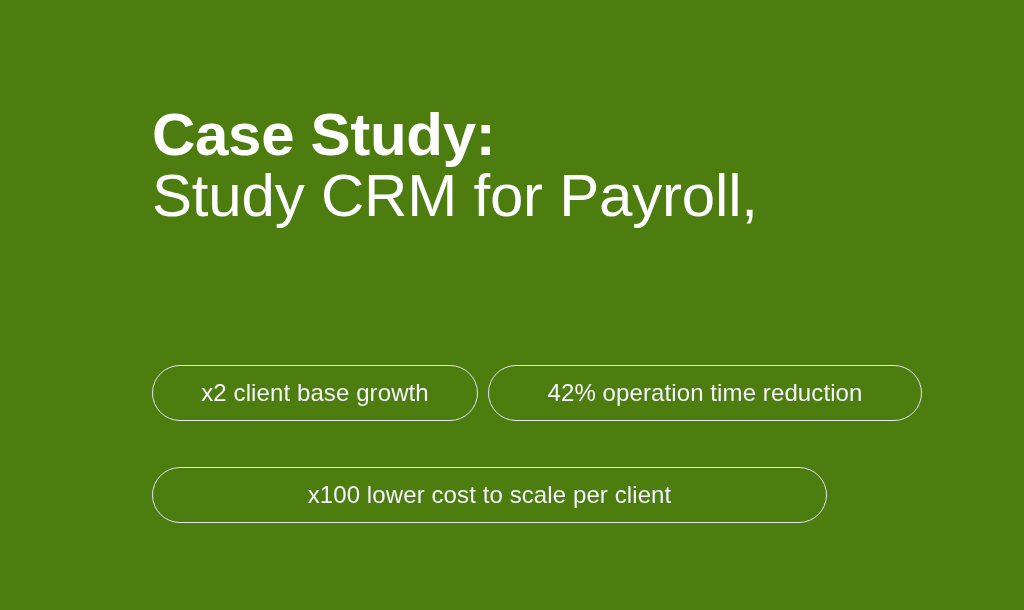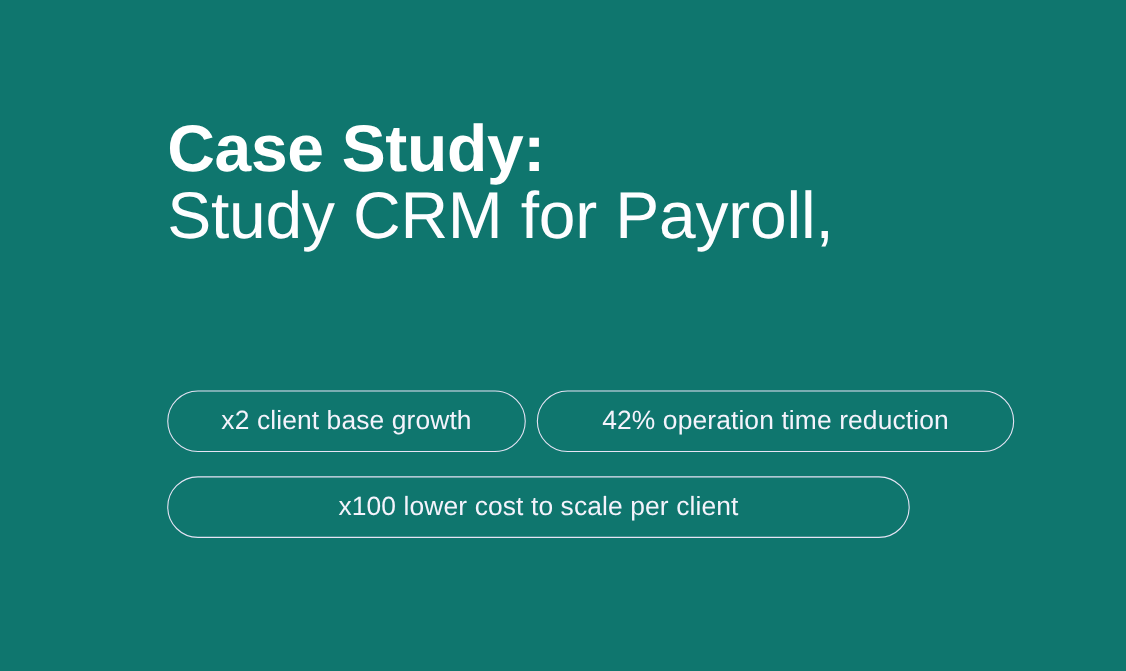--- a/index.html
+++ b/index.html
@@ -12,21 +12,21 @@
     height: 610px;
     overflow: hidden;
     font-family: "Liberation Sans", sans-serif;
     -webkit-font-smoothing: antialiased;
   }
 
   .slide {
     position: relative;
     width: 1024px;
     height: 610px;
-    background: #0f766e;
+    background: #4d7c0f;
     box-sizing: border-box;
   }
 
   
   .headline-block {
     position: absolute;
     left: 152px;
     top: 104px;
     width: 800px;
   }
@@ -48,21 +48,21 @@
     color: #FDFDFF;
     letter-spacing: -0.2px;
     margin: 0;
     white-space: nowrap;
   }
 
   
   .stats-area {
     position: absolute;
     left: 152px;
-    top: 355px;
+    top: 365px;
     width: 790px;
   }
 
   .stats-row {
     display: flex;
     flex-direction: row;
     align-items: center;
     gap: 10px;
   }
 
@@ -83,21 +83,21 @@
     font-weight: 400;
     line-height: 1;
     letter-spacing: 0.1px;
     white-space: nowrap;
     background: transparent;
     padding: 0 34px;
   }
 
   .pill-growth   { width: 326px; }
   .pill-time     { width: 434px; align-items: center; }
-  .pill-cost     { width: 675px; }
+  .pill-cost     { width: 675px; margin-top: 24px; }
 </style>
 </head>
 <body>
 
 <div class="slide">
 
   <div class="headline-block">
     <h1 class="headline-title">Case Study:</h1>
     <p class="headline-sub-line">Study CRM for Payroll,</p>
   </div>

